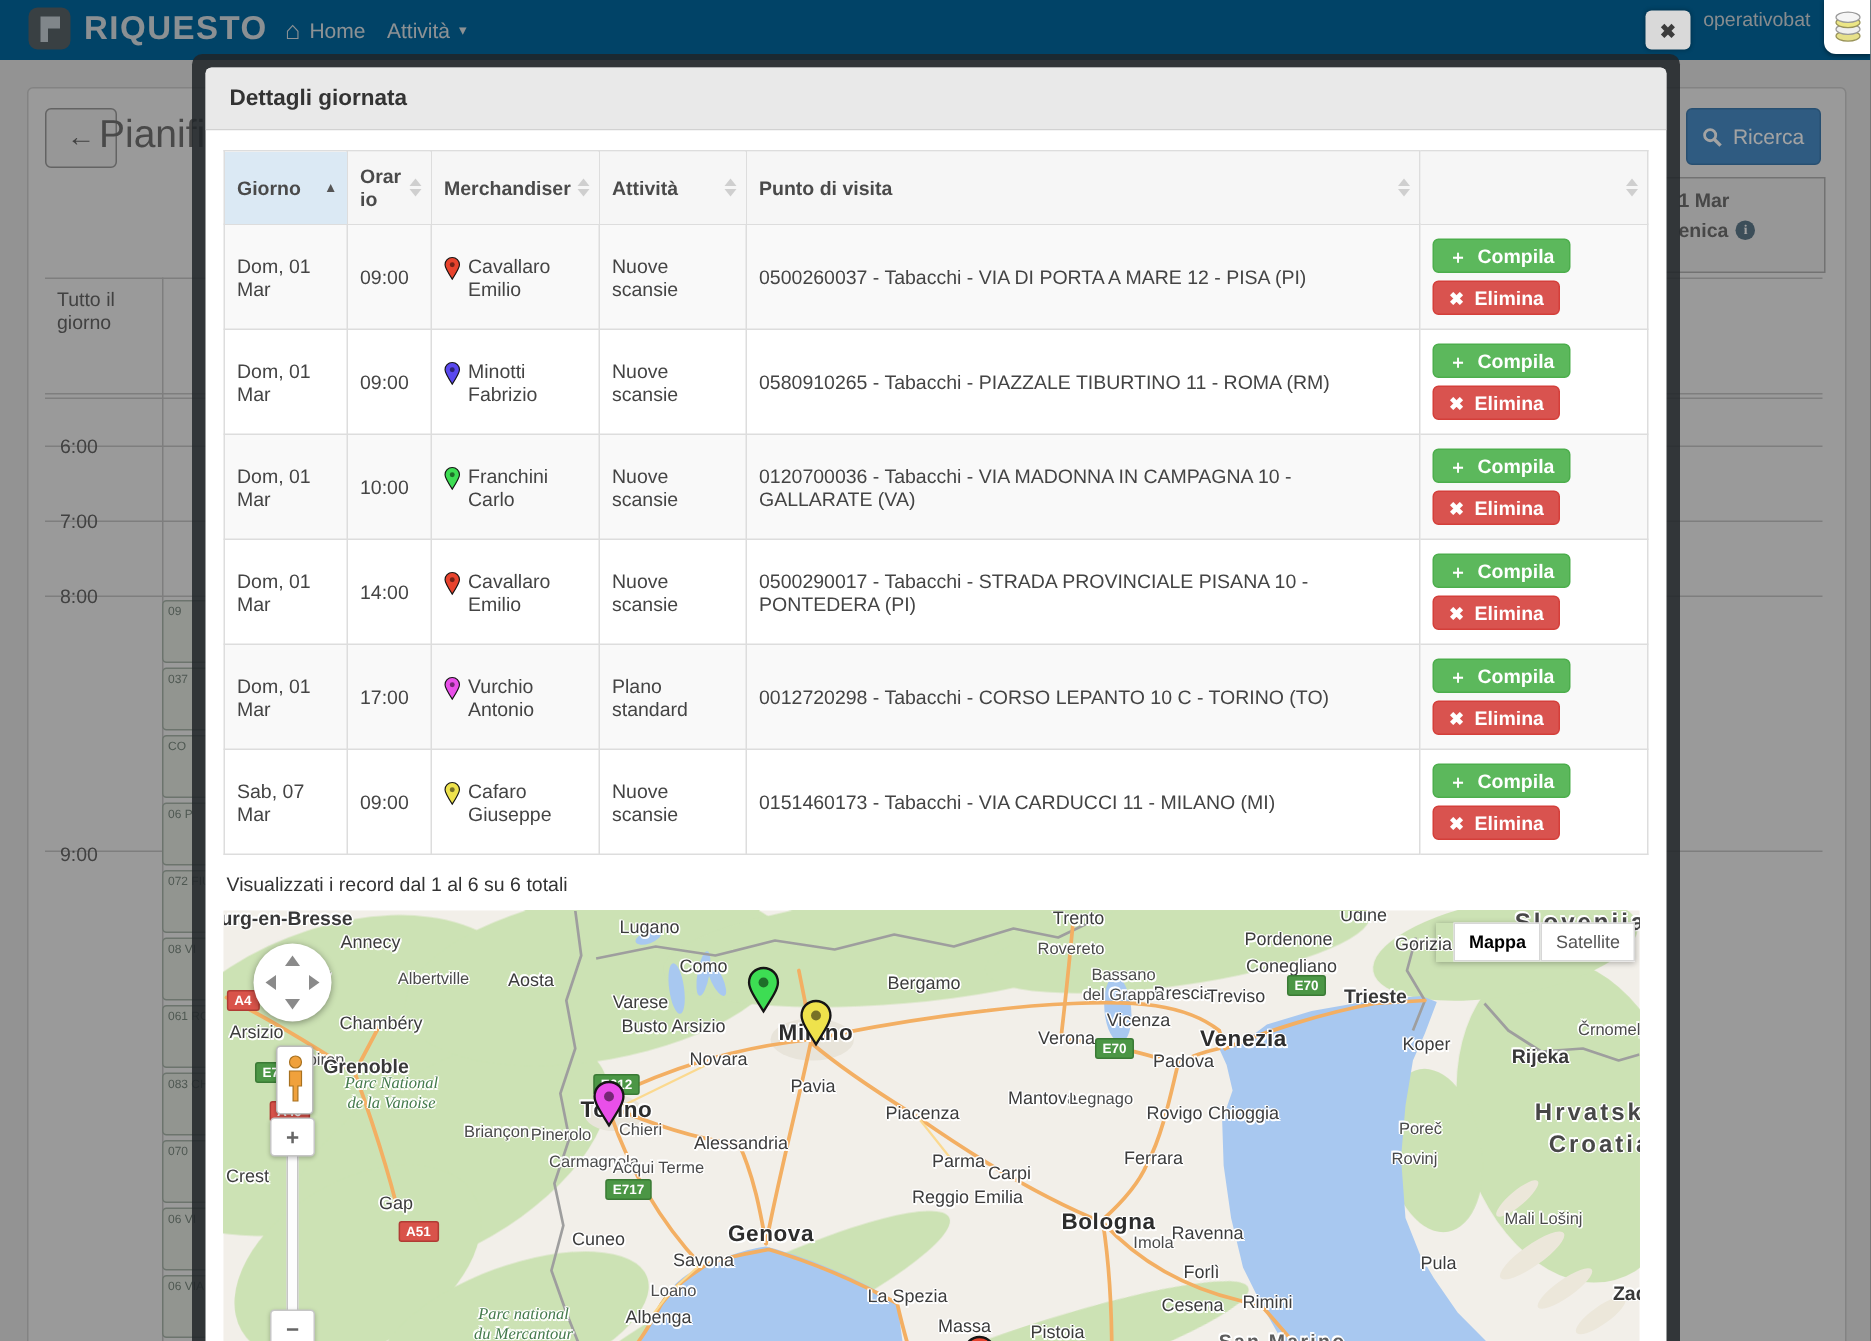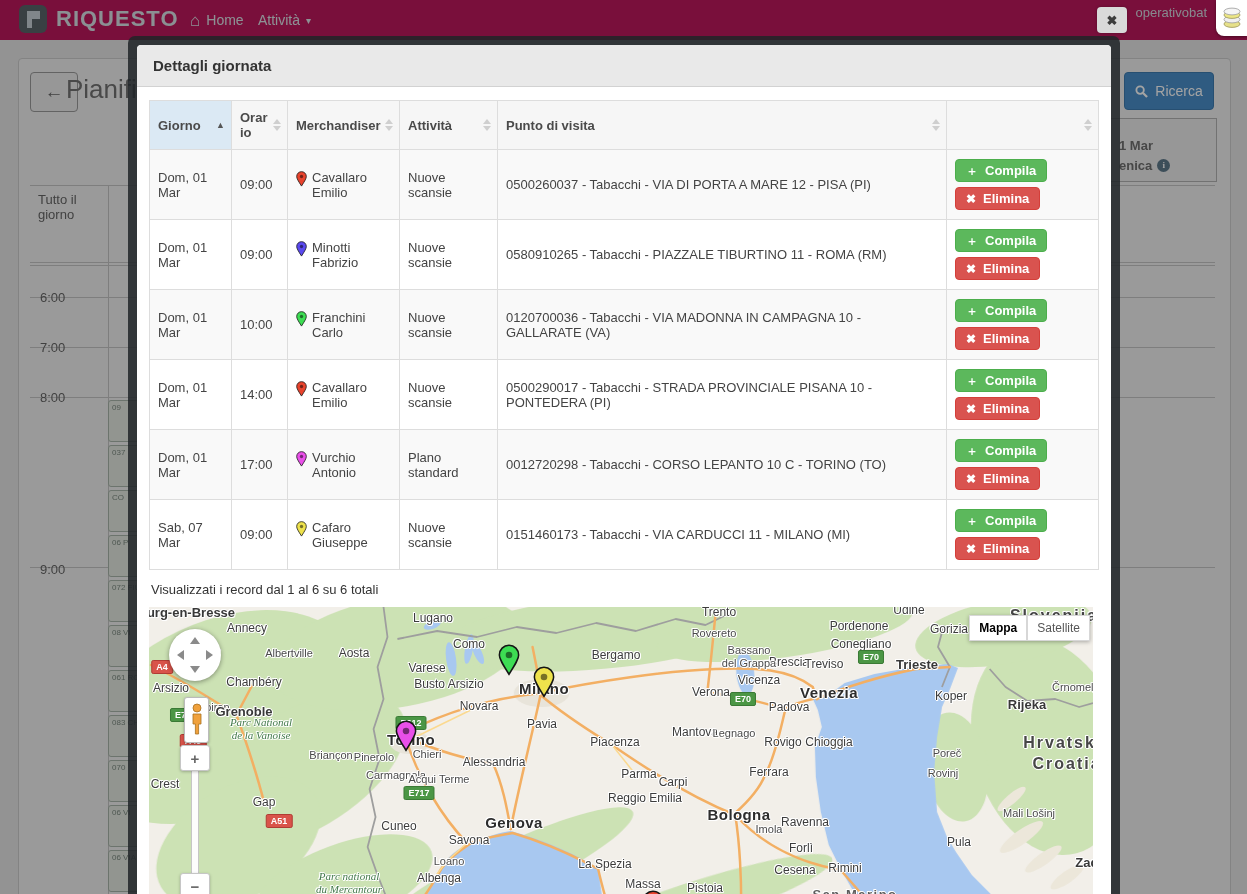--- a/index.html
+++ b/index.html
@@ -1,20 +1,20 @@
 <!DOCTYPE html>
 <html><head>
 <meta charset="utf-8">
 <style>
   html,body{margin:0;padding:0;background:#222;}
   #stage{position:relative;width:1247px;height:894px;overflow:hidden;
          background:#e6e6e6;font-family:"Liberation Sans",sans-serif;}
 
   
-  .navbar{position:absolute;left:0;top:0;right:0;height:40px;background:#be185d;z-index:1;}
+  .navbar{position:absolute;left:0;top:0;right:0;height:40px;background:#0369a1;z-index:1;}
   .brand{position:absolute;left:18px;top:4px;display:flex;align-items:center;gap:8px;}
   .brand-text{font-size:22px;font-weight:bold;color:#d9e1e6;letter-spacing:1px;}
   .nav-item{position:absolute;top:0;height:40px;display:flex;align-items:center;gap:6px;
             color:#dde4e8;font-size:14px;}
   .nav-home{left:190px;} .nav-act{left:258px;}
   .nav-user{position:absolute;right:40px;top:0;height:25px;display:flex;align-items:center;
             color:#d3dadf;font-size:13px;}
   .home-glyph{font-size:17px;line-height:1;}
   .caret{font-size:10px;}
 
@@ -25,21 +25,21 @@
             align-items:center;justify-content:center;z-index:1;}
   .page-title{position:absolute;left:66px;top:74px;font-size:26px;color:#737373;z-index:1;white-space:nowrap;}
   .search-btn{position:absolute;left:1124px;top:72px;width:88px;height:36px;background:#4a8fca;
               border:1px solid #3e7cb1;border-radius:4px;color:#fff;font-size:14px;display:flex;
               align-items:center;justify-content:center;gap:7px;z-index:1;}
   .grid-h{position:absolute;left:30px;width:1185px;height:1px;background:#c6c6c6;z-index:1;}
   .grid-v{position:absolute;top:185px;bottom:0;width:1px;background:#c6c6c6;z-index:1;}
   .cal-label{position:absolute;color:#666;font-size:13px;z-index:1;}
   .day-box{position:absolute;left:1056px;top:118px;width:159px;height:62px;border:1px solid #b3b3b3;
            background:#ededed;z-index:1;}
-  .day-line{position:absolute;color:#6f6f6f;font-size:13px;font-weight:bold;z-index:1;display:flex;align-items:center;gap:5px;margin-top:12px;}
+  .day-line{position:absolute;color:#6f6f6f;font-size:13px;font-weight:bold;z-index:1;display:flex;align-items:center;gap:5px;}
   .info-dot{display:inline-block;width:13px;height:13px;border-radius:50%;background:#5f7a8c;color:#fff;
             font-size:9px;font-weight:bold;text-align:center;line-height:13px;font-family:"Liberation Serif",serif;}
   .bg-events{position:absolute;left:108px;top:400px;width:66px;z-index:1;}
   .bg-event{height:36px;margin-bottom:3px;background:#e4e9e2;border:1px solid #a9b6ab;border-radius:3px;
             font-size:8px;color:#7c8a80;padding:2px 3px;overflow:hidden;}
 
   
   .overlay{position:absolute;inset:0;background:rgba(0,0,0,0.36);z-index:10;}
 
   
@@ -97,21 +97,21 @@
   .pan-ctl{position:absolute;left:20px;top:22px;width:52px;height:52px;border-radius:50%;background:#fff;
            box-shadow:0 1px 5px rgba(0,0,0,.4);z-index:5;}
   .pegman{position:absolute;left:35px;top:90px;width:23px;height:44px;background:#fff;border:1px solid #bbb;
           border-radius:3px;box-shadow:0 1px 3px rgba(0,0,0,.3);display:flex;align-items:center;
           justify-content:center;z-index:5;}
   .zoom-btn{position:absolute;left:31px;width:28px;height:24px;background:#fff;border:1px solid #c6c6c6;
             border-radius:3px;color:#666;font-size:15px;font-weight:bold;display:flex;align-items:center;
             justify-content:center;z-index:5;box-shadow:0 1px 3px rgba(0,0,0,.25);}
   .zoom-track{position:absolute;left:42px;top:162px;width:6px;height:104px;background:#fdfdfd;
               border:1px solid #c6c6c6;z-index:4;}
-  .map-type{position:absolute;right:3px;top:8px;display:flex;z-index:5;box-shadow:0 1px 4px rgba(0,0,0,.3);}
+  .map-type{position:absolute;right:3px;top:8px;display:flex;z-index:5;box-shadow:0 1px 4px rgba(0,0,0,.3);padding-left:12px;}
   .map-type button{height:26px;padding:0 9px;background:#fff;border:1px solid #d7d7d7;font-size:12px;
                    font-family:inherit;color:#565656;}
   .map-type button.sel{font-weight:bold;color:#000;}
 </style>
 </head>
 <body>
 
 <div id="stage">
 
   <div class="navbar">

